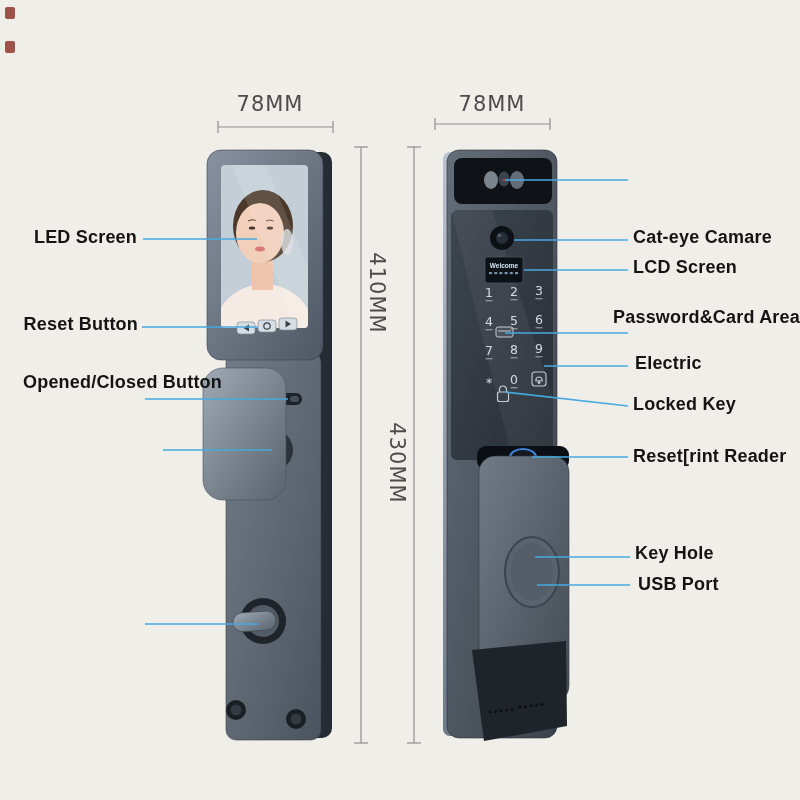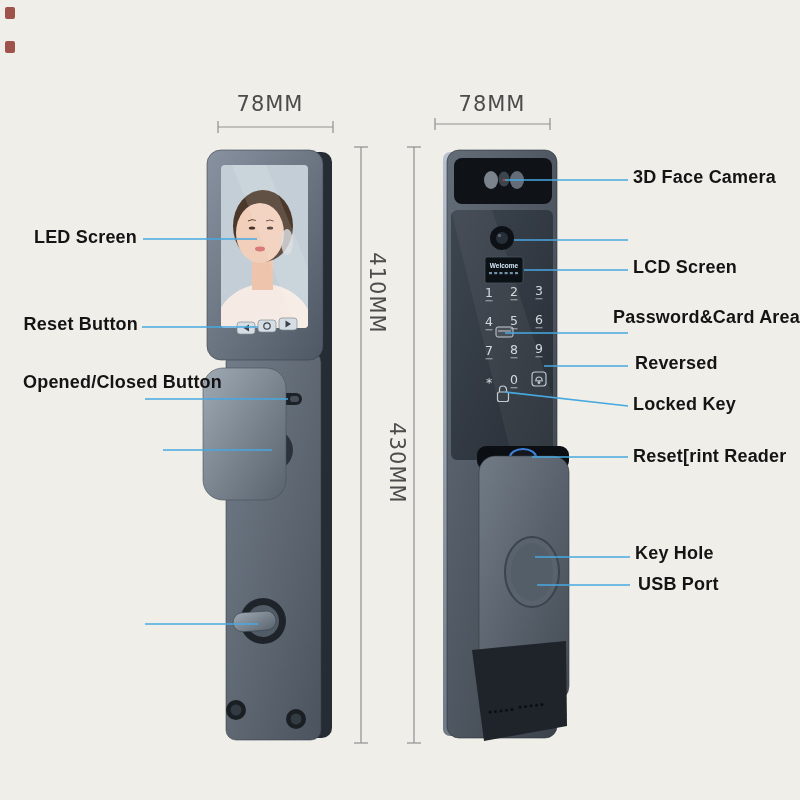--- a/index.html
+++ b/index.html
@@ -248,22 +248,22 @@
 
 <div class="dim" style="left:225px;top:92px;">78MM</div>
 <div class="dim" style="left:447px;top:92px;">78MM</div>
 <div class="dim rot" style="left:332px;top:281px;">410MM</div>
 <div class="dim rot" style="left:352px;top:451px;">430MM</div>
 
 <div class="lbl" style="right:663px;top:227px;">LED Screen</div>
 <div class="lbl" style="right:662px;top:314px;padding-left:24px;">Reset Button</div>
 <div class="lbl" style="left:23px;top:372px;">Opened/Closed Button</div>
 
-<div class="lbl" style="left:633px;top:167px;">3D Face Camera</div>
+<div class="lbl" style="left:633px;top:227px;">Cat-eye Camare</div>
 <div class="lbl" style="left:633px;top:257px;">LCD Screen</div>
 <div class="lbl" style="left:613px;top:307px;">Password&amp;Card Area</div>
-<div class="lbl" style="left:635px;top:353px;">Reversed</div>
+<div class="lbl" style="left:635px;top:353px;">Electric</div>
 <div class="lbl" style="left:633px;top:394px;">Locked Key</div>
 <div class="lbl" style="left:633px;top:446px;">Reset[rint Reader</div>
 <div class="lbl" style="left:635px;top:543px;">Key Hole</div>
 <div class="lbl" style="left:638px;top:574px;">USB Port</div>
 
 </div>
 
 </body></html>

